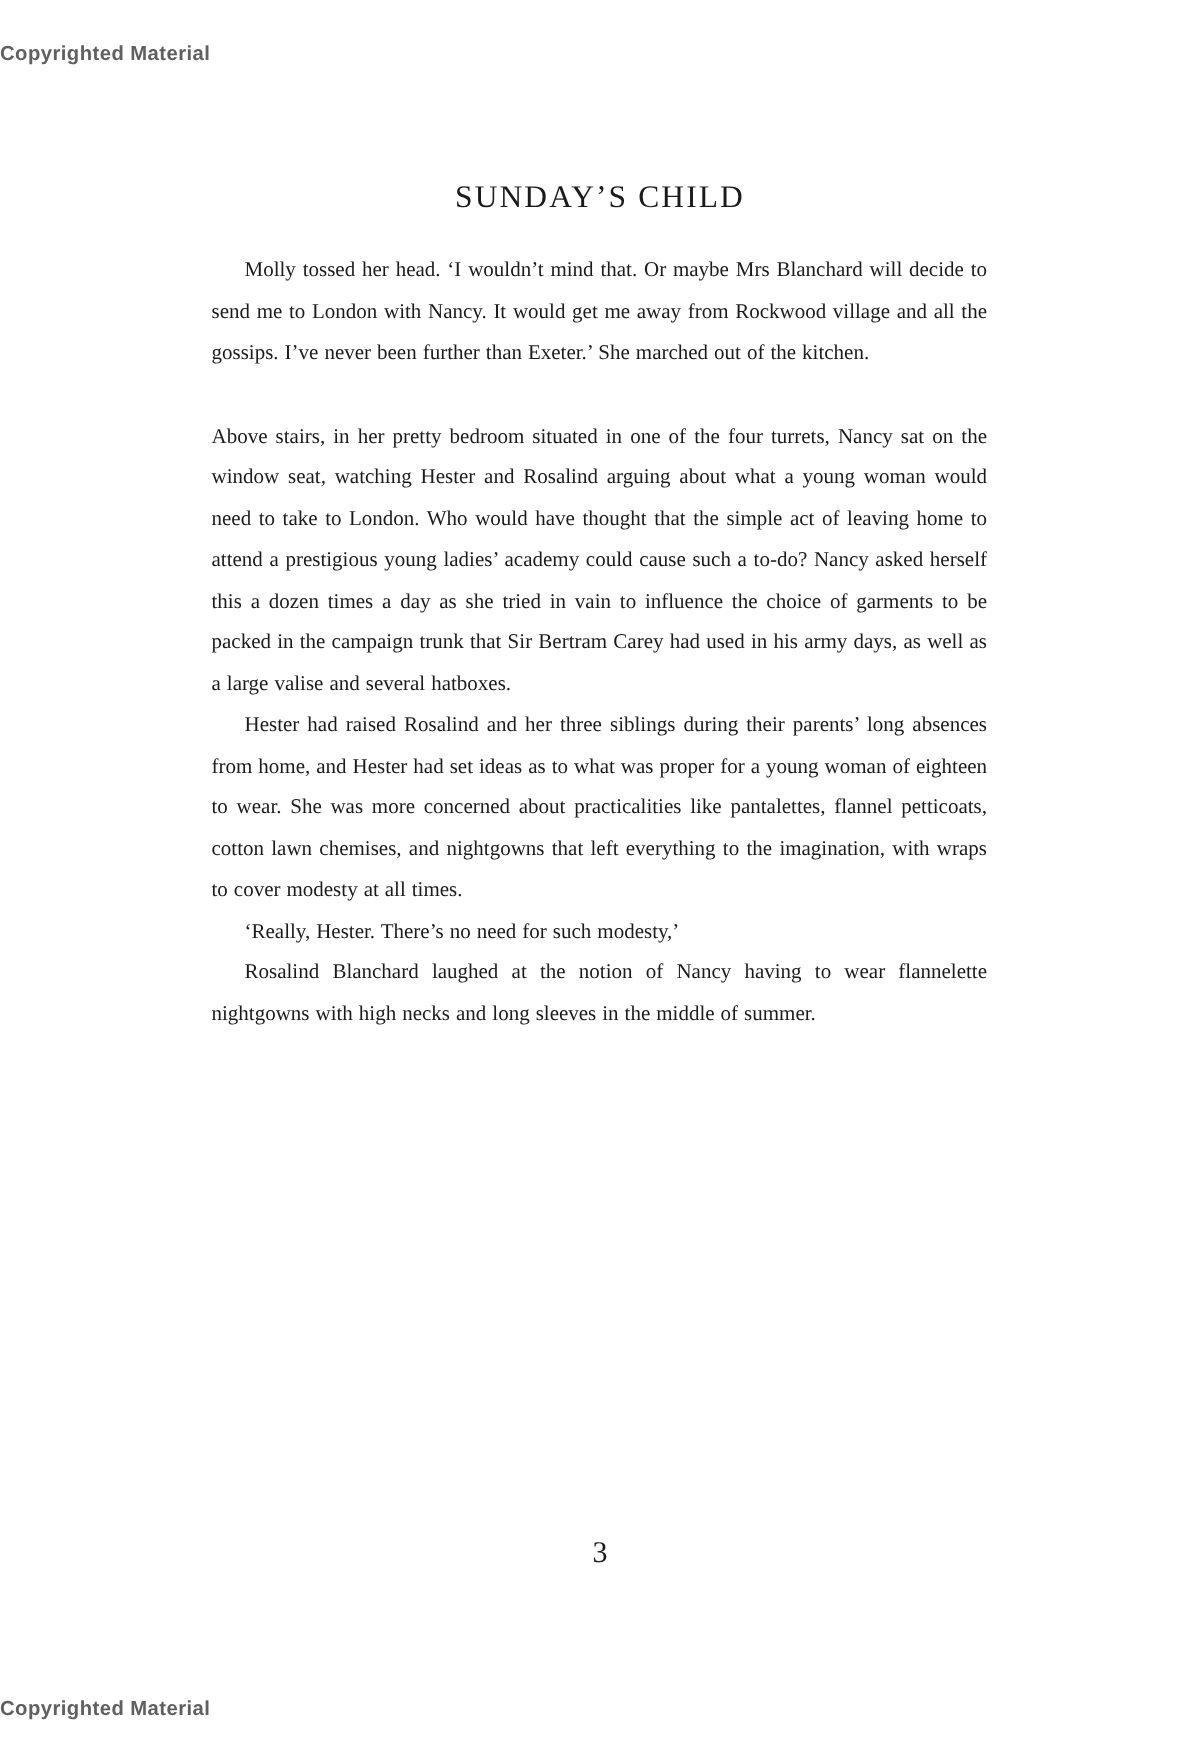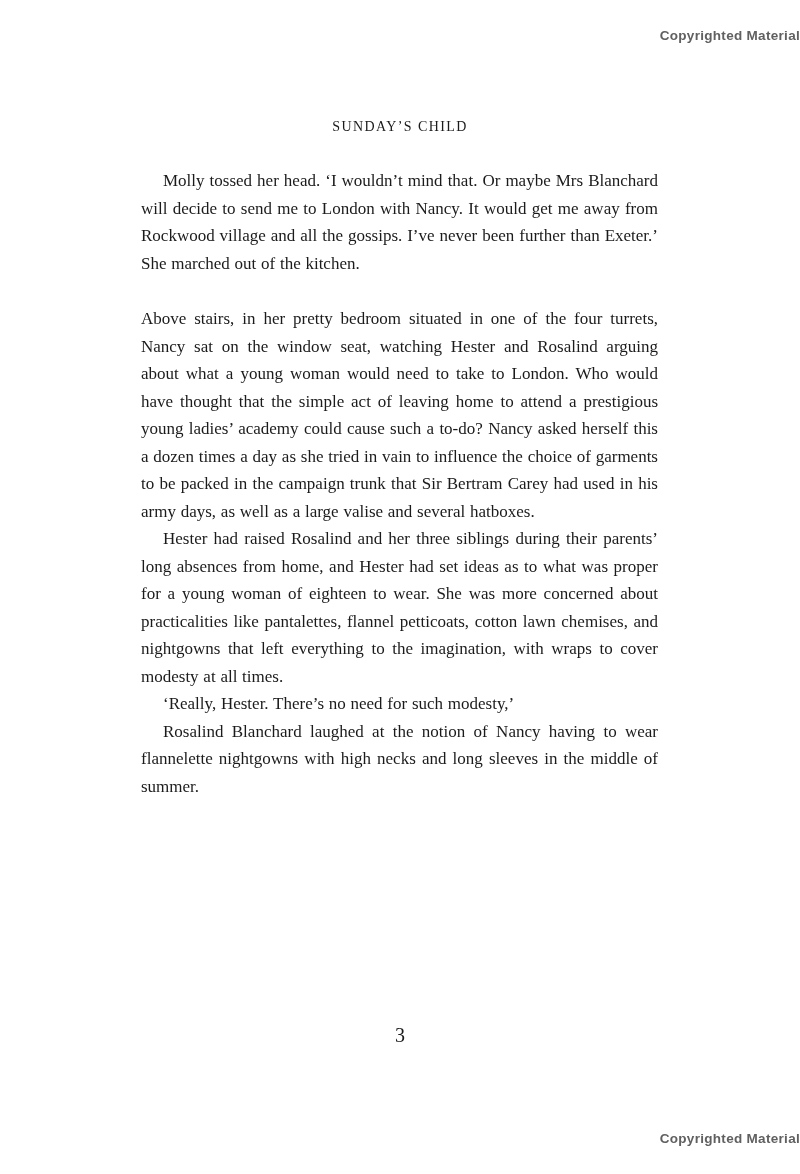--- a/index.html
+++ b/index.html
@@ -11,50 +11,50 @@
     position: relative;
     width: 800px;
     height: 1174px;
     background: #ffffff;
     overflow: hidden;
     font-family: "Liberation Serif", "DejaVu Serif", serif;
     color: #1b1b1b;
   }
   .copyright {
     position: absolute;
-    left: 16px;
+    left: 0;
     right: 0;
-    text-align: right;
+    text-align: left;
     font-family: "Liberation Sans", "DejaVu Sans", sans-serif;
     font-size: 13.5px;
     font-weight: 700;
     letter-spacing: 0.3px;
     color: #606060;
   }
   .copyright.top { top: 28px; }
   .copyright.bottom { top: 1131px; }
 
   .running-head {
     position: absolute;
     top: 119px;
     left: 0;
     right: 0;
     text-align: center;
-    font-size: 14px;
+    font-size: 21px;
     letter-spacing: 1.4px;
     font-weight: 400;
     color: #1b1b1b;
   }
 
   .text-block {
     position: absolute;
     top: 167px;
     left: 141px;
     width: 517px;
-    font-size: 17px;
+    font-size: 14px;
     line-height: 27.5px;
     text-align: justify;
     text-justify: inter-word;
     word-spacing: 0.5px;
   }
   .text-block p.para {
     margin: 0;
     padding: 0;
   }
   .text-block p.para.indent {

